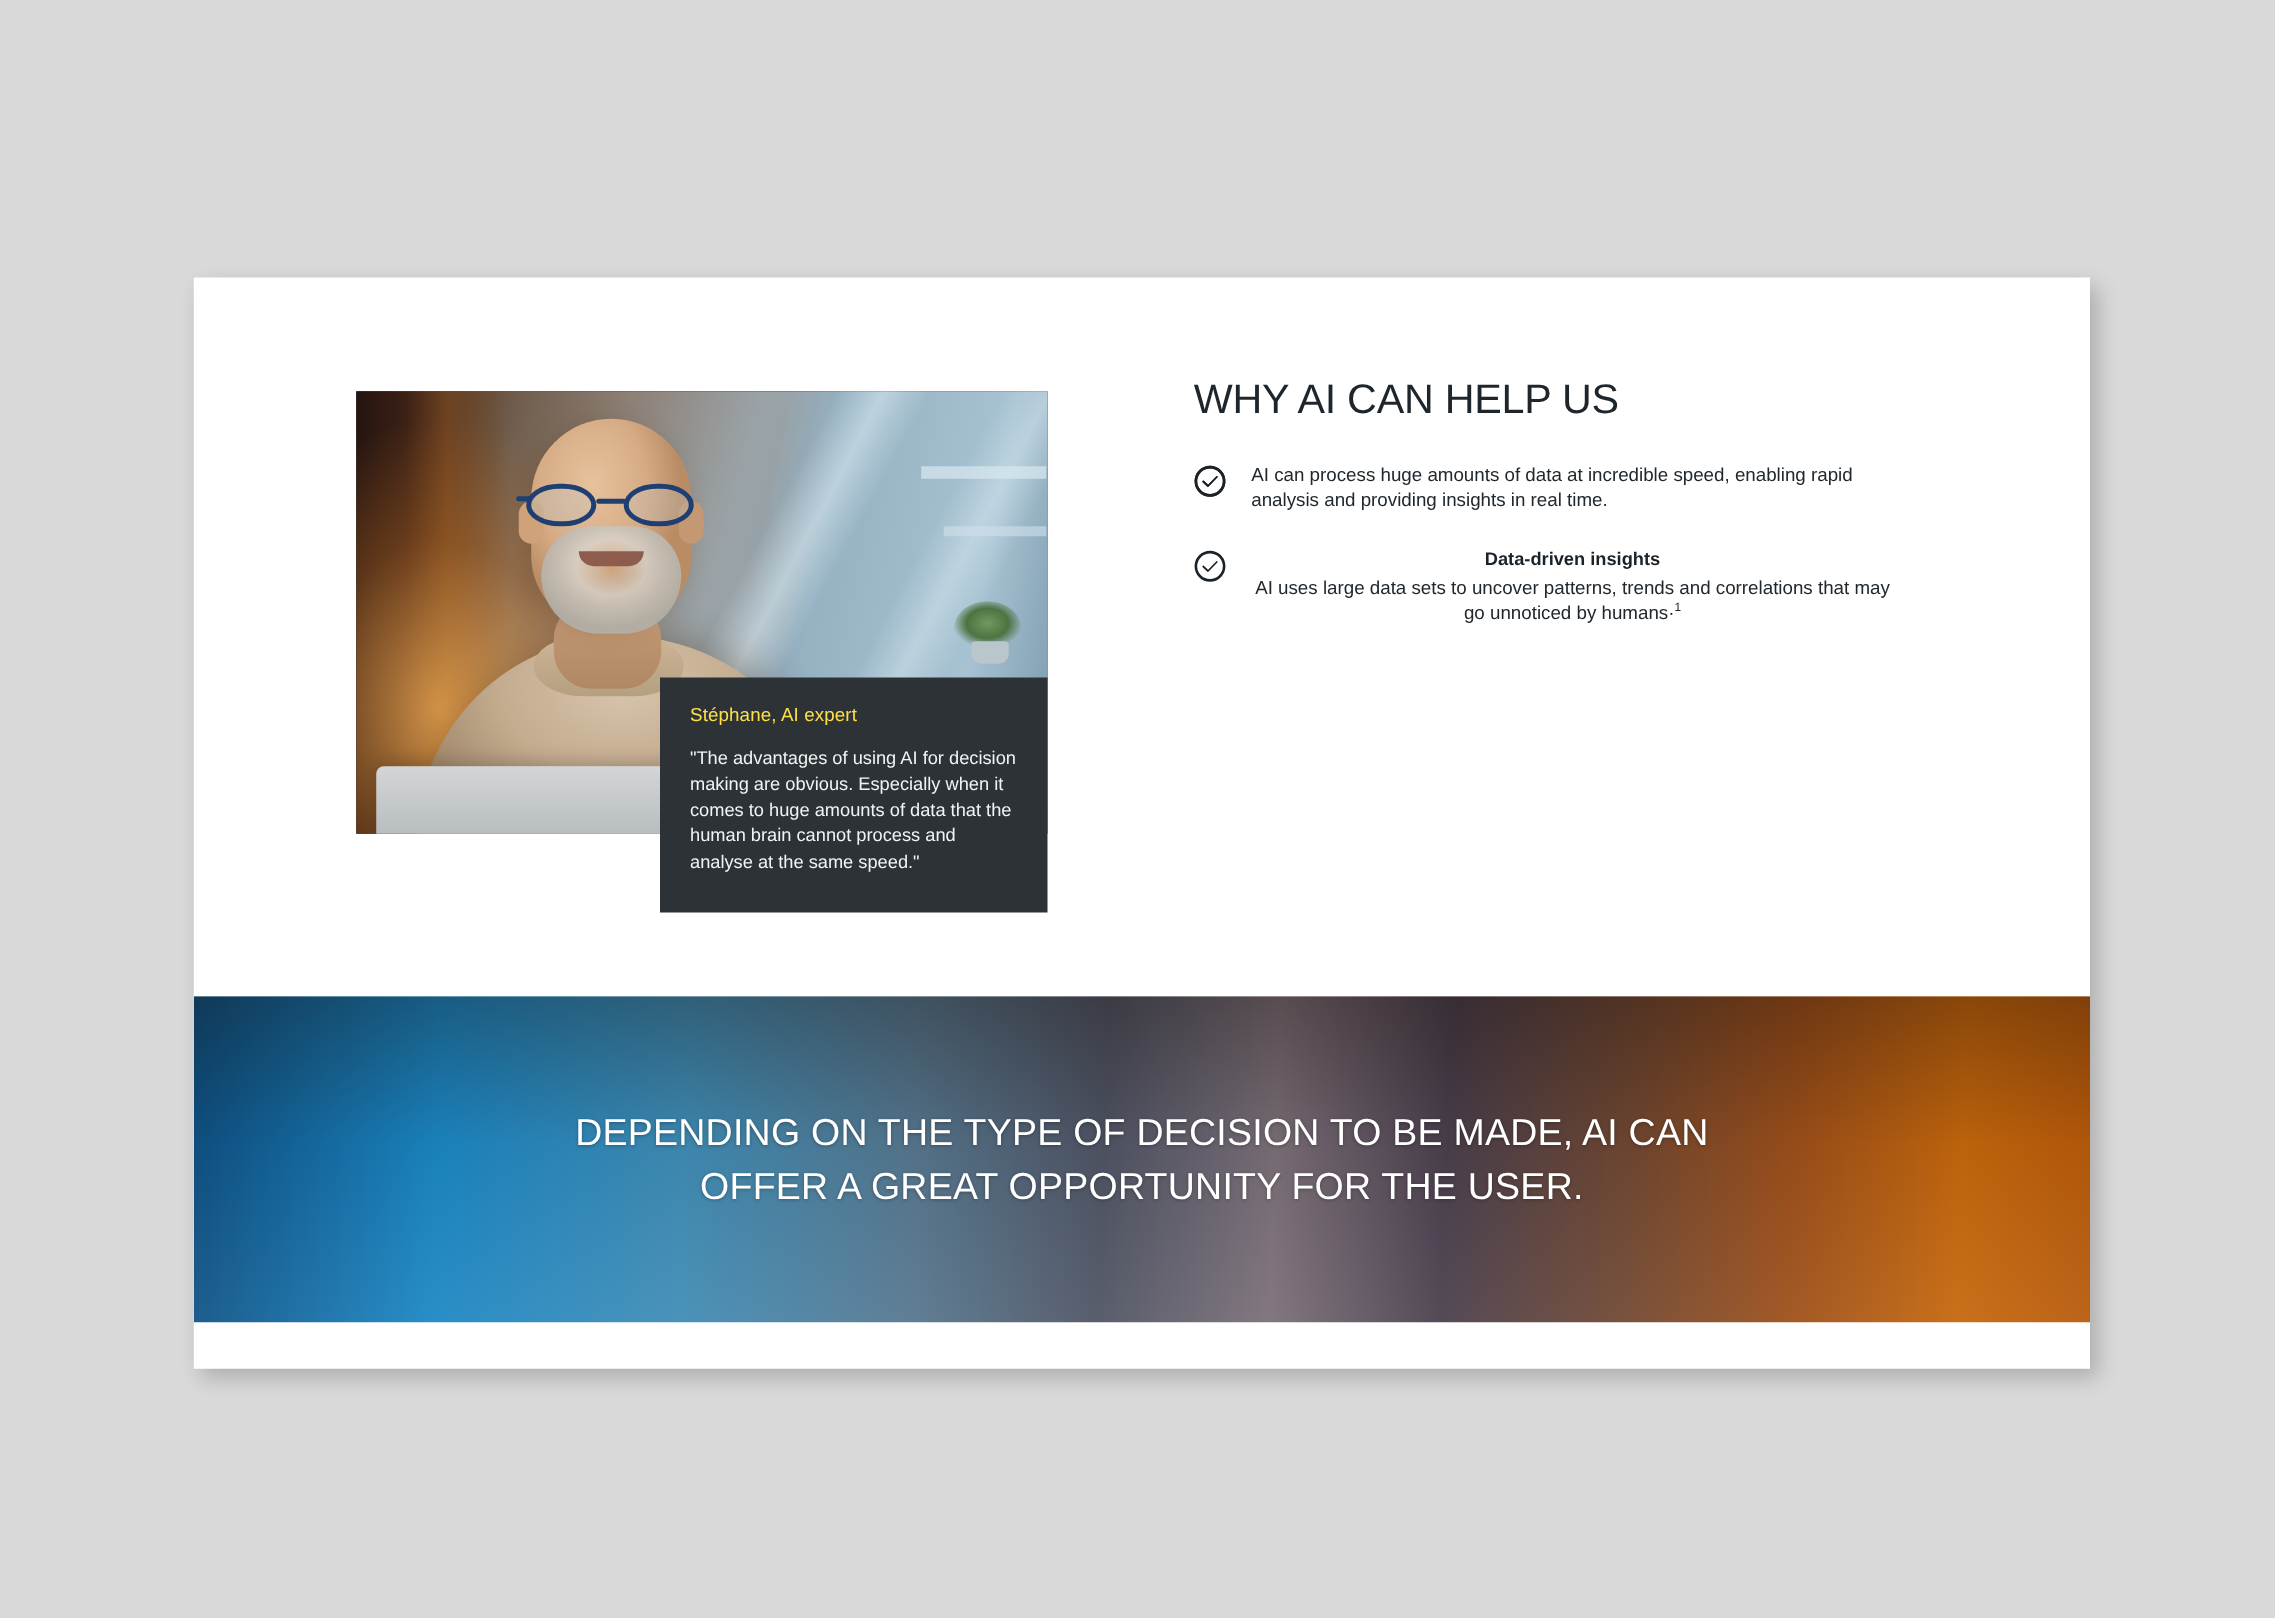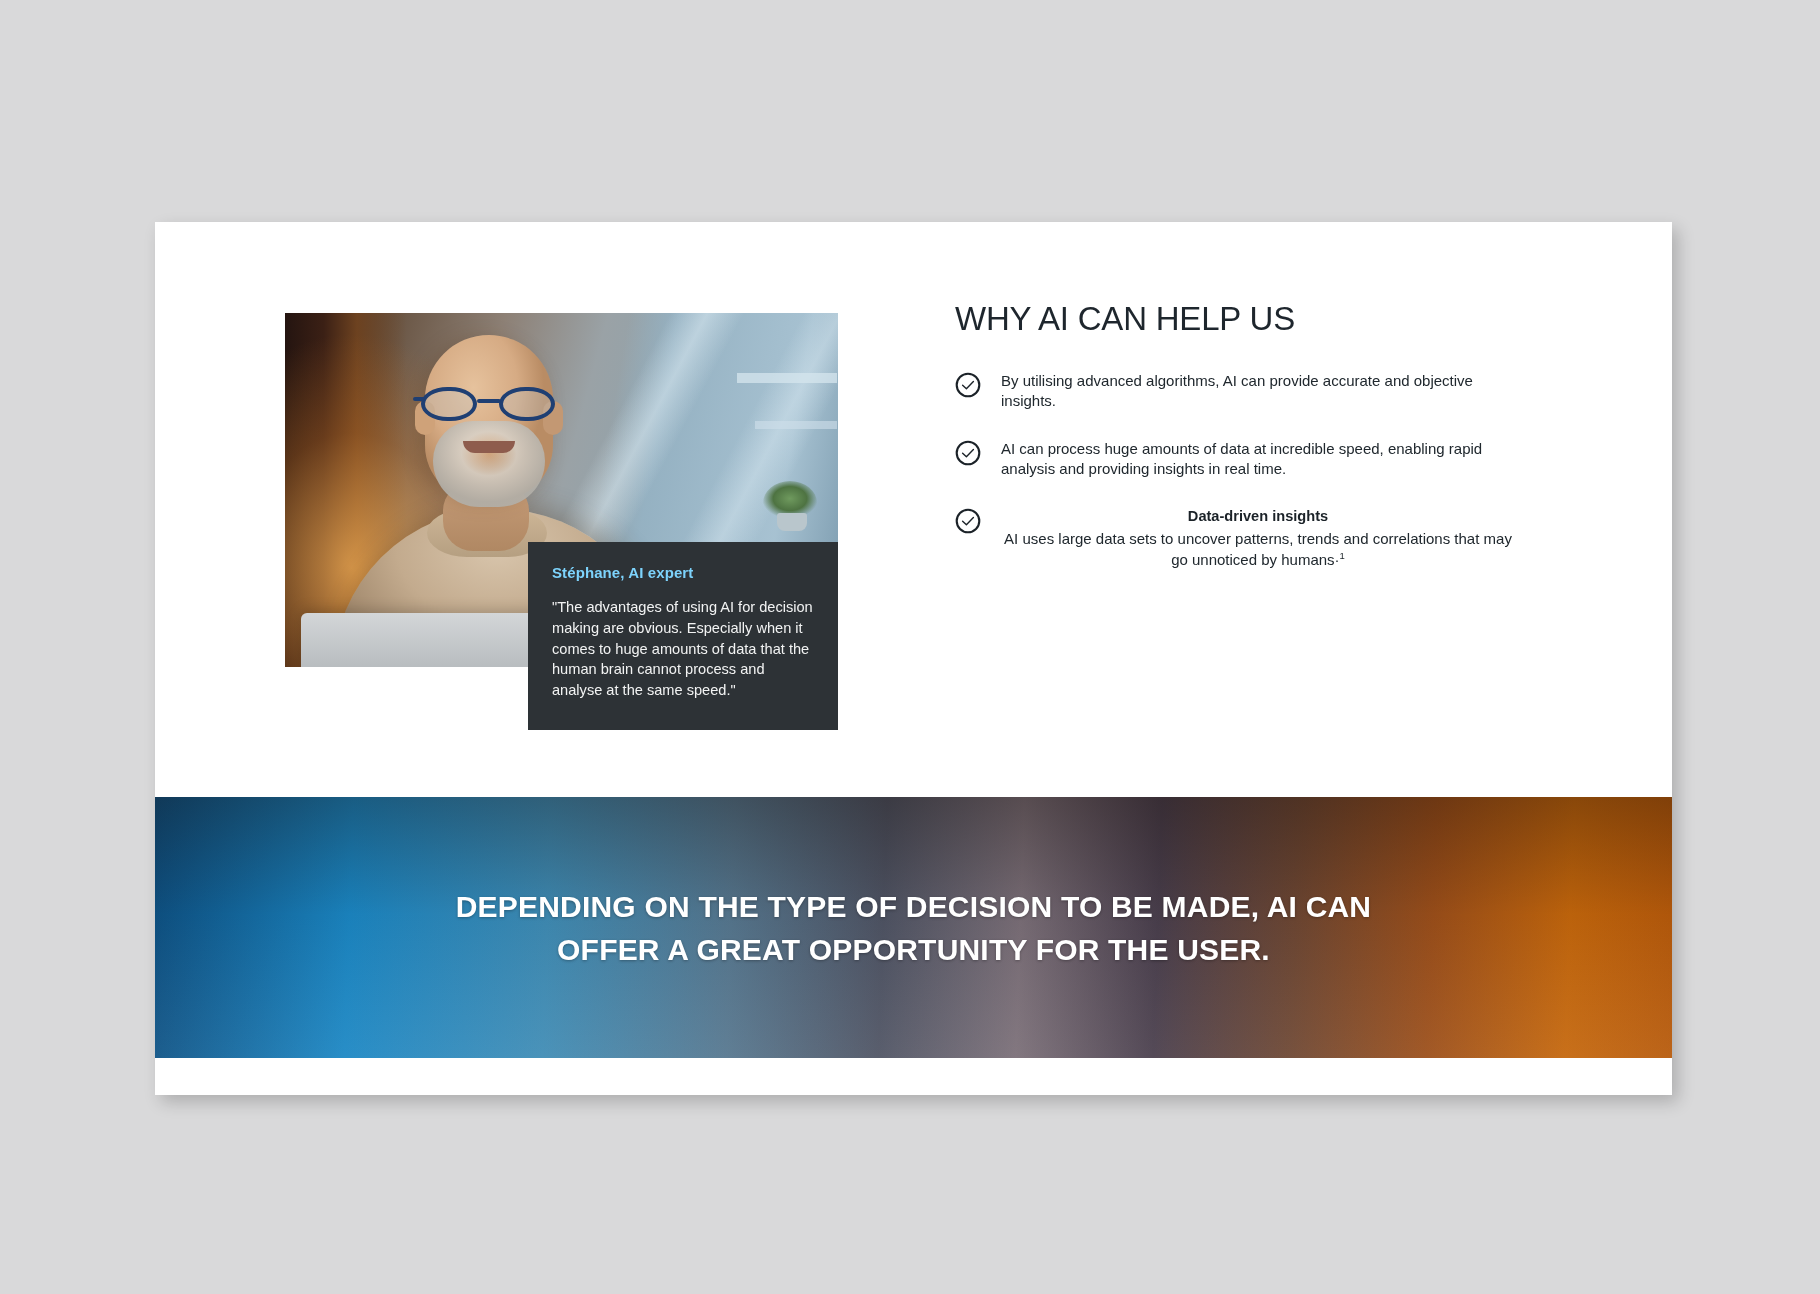--- a/index.html
+++ b/index.html
@@ -187,23 +187,23 @@
     left: 373px;
     top: 320px;
     width: 310px;
     height: 188px;
     background: #2d3236;
     padding: 22px 24px 0 24px;
     box-sizing: border-box;
     z-index: 5;
   }
   .quote-author {
-    color: #7dd3fc;
+    color: #fde047;
     font-size: 15px;
-    font-weight: bold;
+    font-weight: normal;
     letter-spacing: 0.1px;
     margin: 0 0 16px 0;
   }
   .quote-text {
     color: #f2f3f3;
     font-size: 14.6px;
     line-height: 20.8px;
     margin: 0;
   }
 
@@ -285,21 +285,21 @@
   .banner-text {
     position: absolute;
     inset: 0;
     display: flex;
     flex-direction: column;
     align-items: center;
     justify-content: center;
     text-align: left;
     color: #ffffff;
     font-size: 30px;
-    font-weight: bold;
+    font-weight: normal;
     letter-spacing: 0.2px;
     line-height: 43px;
     text-shadow: 0 1px 3px rgba(0,0,0,0.30);
   }
   .banner-text span { display: block; }
 </style>
 </head>
 <body>
 
 <div class="slide">
@@ -340,21 +340,20 @@
     <div class="right-col">
       <h1 class="headline">WHY AI CAN HELP US</h1>
 
       <div class="bullet">
         <span class="check-icon">
           <svg viewBox="0 0 26 26" width="26" height="26" aria-hidden="true">
             <circle cx="13" cy="13" r="11.3" fill="none" stroke="#1b2228" stroke-width="2.1"></circle>
             <polyline points="7.6,13.2 11.4,16.8 18.4,9.6" fill="none" stroke="#1b2228" stroke-width="1.4" stroke-linecap="round" stroke-linejoin="round"></polyline>
           </svg>
         </span>
-        <p class="bullet-body"><span>By utilising advanced algorithms, AI can provide accurate and objective insights.</span></p>
       </div>
 
       <div class="bullet">
         <span class="check-icon">
           <svg viewBox="0 0 26 26" width="26" height="26" aria-hidden="true">
             <circle cx="13" cy="13" r="11.3" fill="none" stroke="#1b2228" stroke-width="2.1"></circle>
             <polyline points="7.6,13.2 11.4,16.8 18.4,9.6" fill="none" stroke="#1b2228" stroke-width="1.4" stroke-linecap="round" stroke-linejoin="round"></polyline>
           </svg>
         </span>
         <p class="bullet-body"><span>AI can process huge amounts of data at incredible speed, enabling rapid analysis and providing insights in real time.</span></p>

